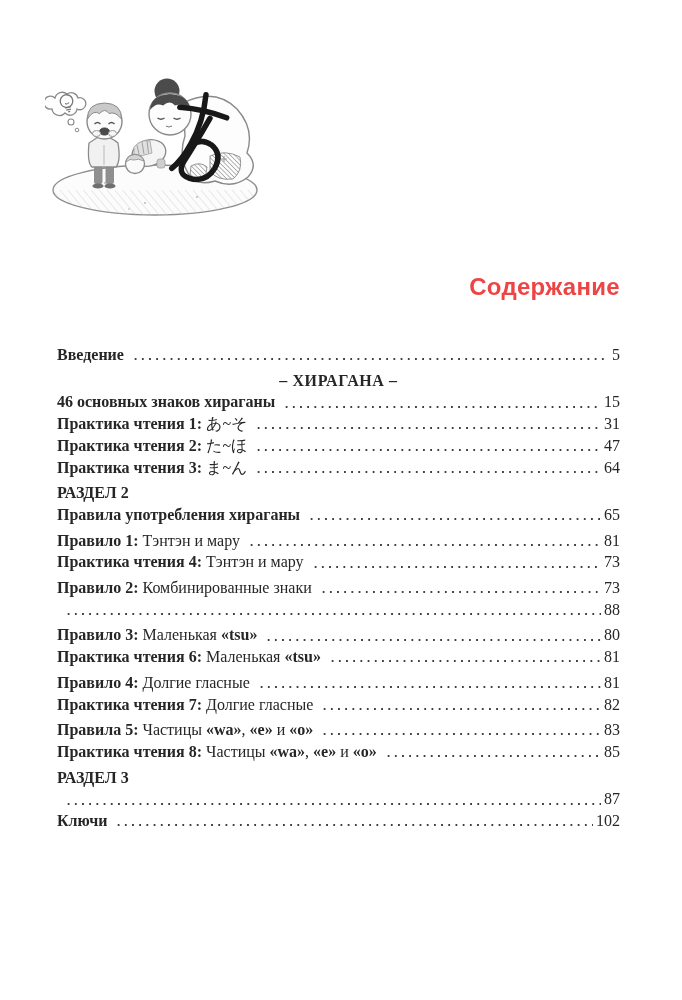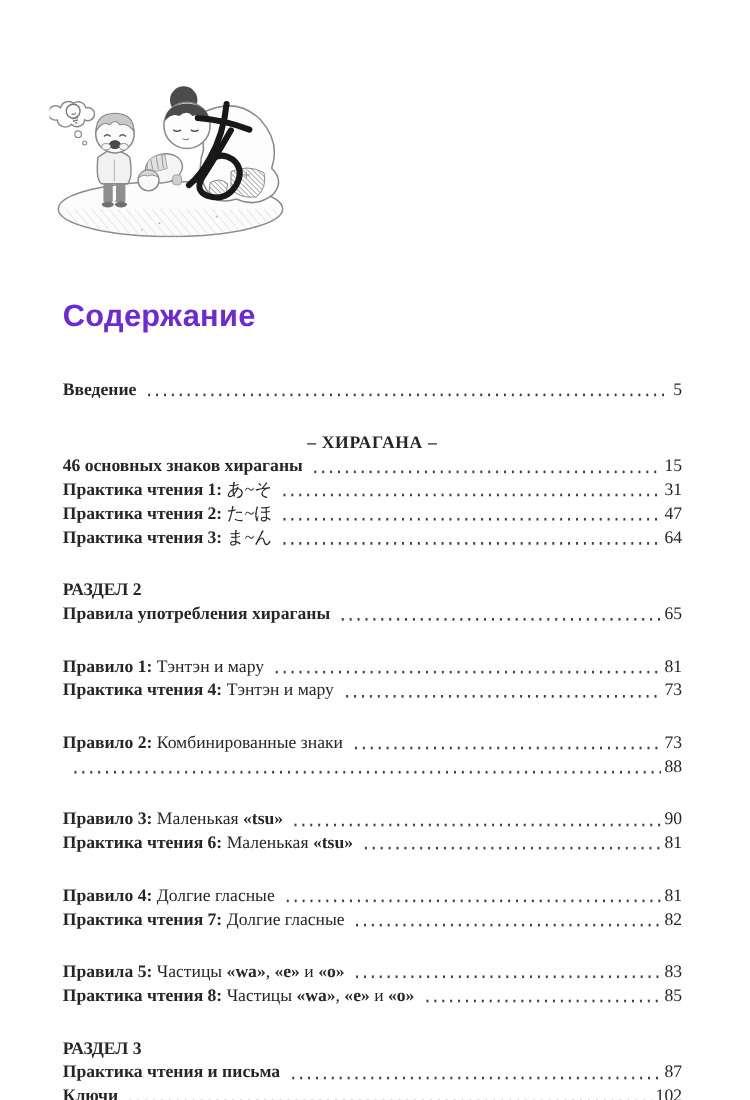--- a/index.html
+++ b/index.html
@@ -16,45 +16,45 @@
     width: 215px; height: 155px;
   }
   .content {
     position: absolute; left: 57px; top: 0;
     width: 563px;
   }
   .page-title {
     margin: 272px 0 0 0;
     font-family: "Liberation Sans", sans-serif;
     font-weight: bold;
-    font-size: 28px;
+    font-size: 24px;
     line-height: 30px;
-    text-align: left;
-    color: #6d28d9;
+    text-align: right;
+    color: #ef4444;
     letter-spacing: 0.3px;
   }
   .toc { margin-top: 42px; font-size: 16px; }
   .toc-row { display: flex; line-height: 21.7px; }
   .toc-row .label { white-space: nowrap; }
   .b { font-weight: bold; }
   .leader {
     flex: 1;
     margin-left: 6px;
     background-image: radial-gradient(circle, #3f3f3f 1.1px, rgba(0,0,0,0) 1.35px);
     background-size: 7.2px 4px;
     background-repeat: repeat-x;
     background-position: left 2px bottom 4.5px;
   }
   .pagenum { margin-left: 3px; white-space: nowrap; }
   .toc-section { line-height: 21.7px; font-weight: bold; }
   .toc-center {
     line-height: 21.7px; font-weight: bold;
     text-align: center; letter-spacing: 0.6px;
   }
-  .gap { margin-top: 26px; }
+  .gap { margin-top: 4px; }
 </style>
 </head>
 <body>
 
 <svg class="illustration" viewBox="0 0 215 155" aria-hidden="true">
   <defs>
     <pattern id="hatchL" width="6" height="6" patternUnits="userSpaceOnUse" patternTransform="rotate(-40)">
       <line x1="0" y1="0" x2="0" y2="6" stroke="#cdcdcd" stroke-width="1"></line>
     </pattern>
     <pattern id="hatchD" width="3.2" height="3.2" patternUnits="userSpaceOnUse" patternTransform="rotate(-45)">
@@ -181,21 +181,21 @@
         <span class="leader"></span>
         <span class="pagenum">73</span>
       </div>
       <div class="toc-row">
         <span class="leader"></span>
         <span class="pagenum">88</span>
       </div>
       <div class="toc-row gap">
         <span class="label"><span class="b">Правило 3:</span><span> Маленькая </span><span class="b">«tsu»</span></span>
         <span class="leader"></span>
-        <span class="pagenum">90</span>
+        <span class="pagenum">80</span>
       </div>
       <div class="toc-row">
         <span class="label"><span class="b">Практика чтения 6:</span><span> Маленькая </span><span class="b">«tsu»</span></span>
         <span class="leader"></span>
         <span class="pagenum">81</span>
       </div>
       <div class="toc-row gap">
         <span class="label"><span class="b">Правило 4:</span><span> Долгие гласные</span></span>
         <span class="leader"></span>
         <span class="pagenum">81</span>
@@ -210,21 +210,20 @@
         <span class="leader"></span>
         <span class="pagenum">83</span>
       </div>
       <div class="toc-row">
         <span class="label"><span class="b">Практика чтения 8:</span><span> Частицы </span><span class="b">«wa»</span><span>, </span><span class="b">«e»</span><span> и </span><span class="b">«o»</span></span>
         <span class="leader"></span>
         <span class="pagenum">85</span>
       </div>
       <div class="toc-section gap">РАЗДЕЛ 3</div>
       <div class="toc-row">
-        <span class="label"><span class="b">Практика чтения и письма</span></span>
         <span class="leader"></span>
         <span class="pagenum">87</span>
       </div>
       <div class="toc-row">
         <span class="label"><span class="b">Ключи</span></span>
         <span class="leader"></span>
         <span class="pagenum">102</span>
       </div>
     </div>
 </div>

